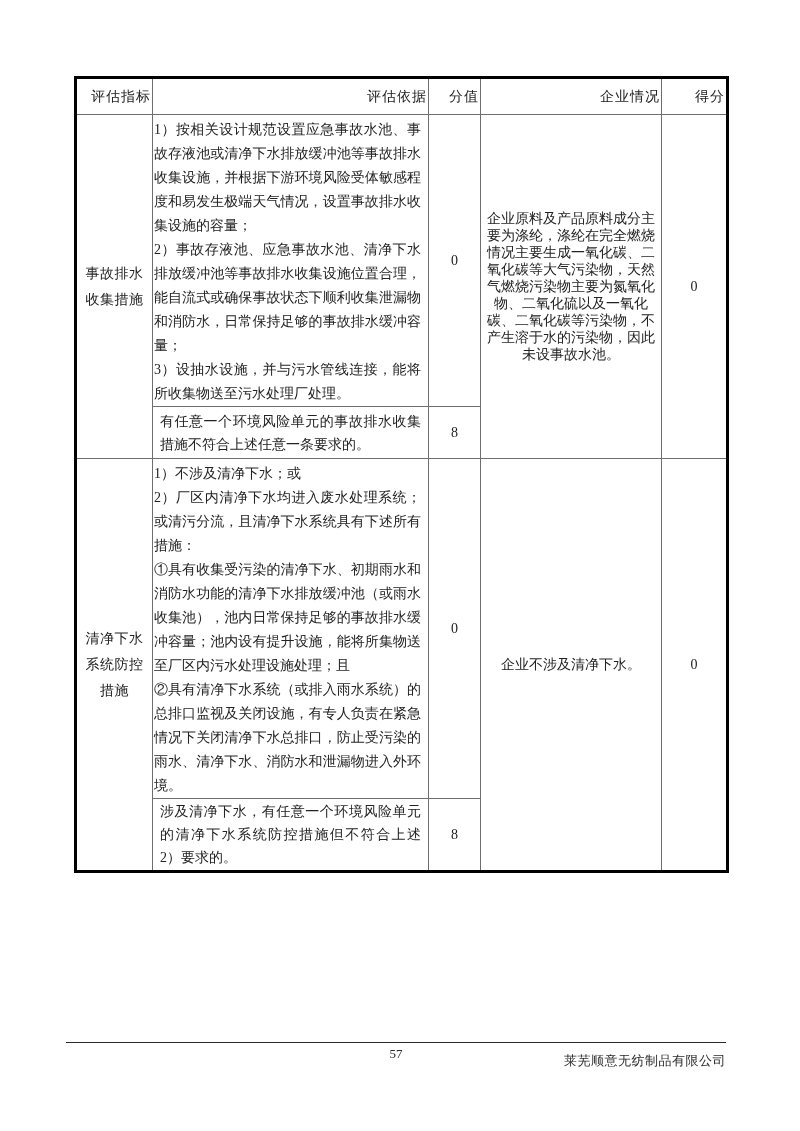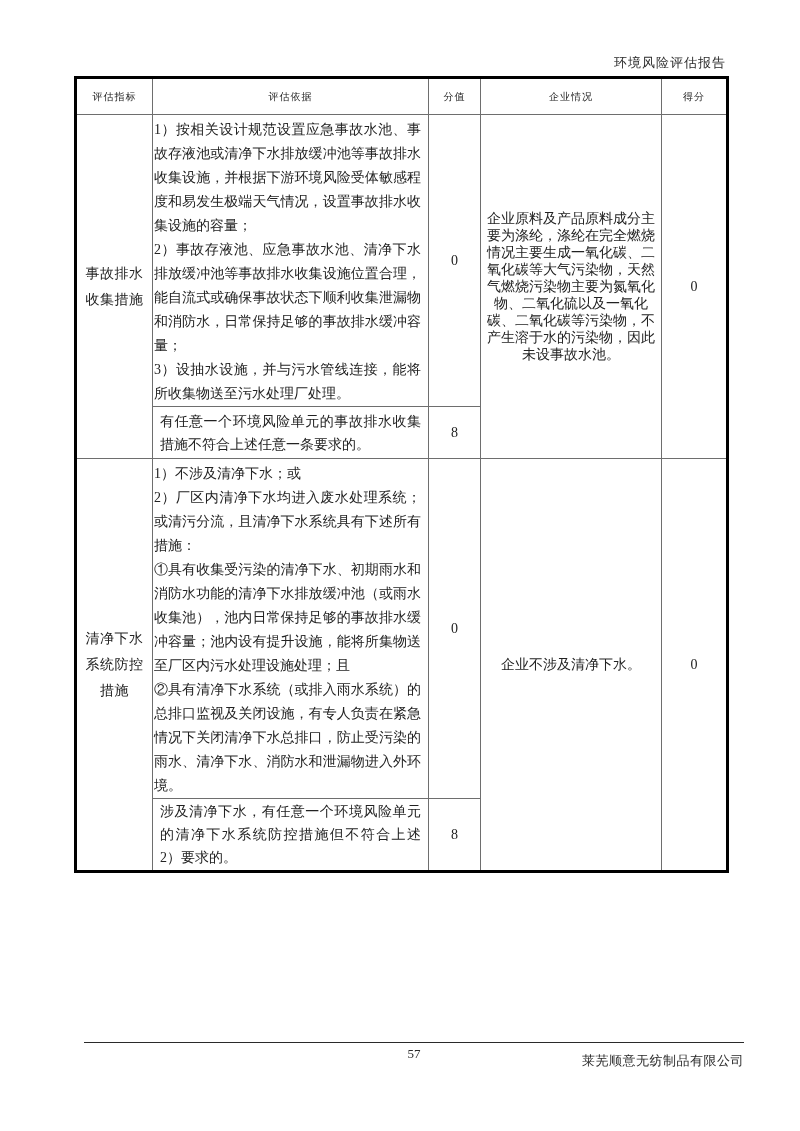--- a/index.html
+++ b/index.html
@@ -25,22 +25,22 @@
     border: 3px solid #000;
     font-size: 14px;
   }
   .eval-table td, .eval-table th {
     border: 1px solid #6e6e6e;
     font-weight: normal;
     color: #222;
     overflow: hidden;
   }
   .eval-table th {
-    height: 37px; text-align: center; vertical-align: middle;
-    font-size: 10px; letter-spacing: 1px;
+    height: 37px; text-align: right; vertical-align: middle;
+    font-size: 14px; letter-spacing: 1px;
   }
   td.indicator {
     text-align: center; vertical-align: middle;
     padding: 0 3px; line-height: 26px; letter-spacing: 0.5px; margin-top: 24px;
   }
   td.criteria {
     vertical-align: top; text-align: justify;
     padding: 3px 7px 0 1px; line-height: 24px;
     white-space: pre-line;
   }
@@ -54,39 +54,38 @@
   td.company {
     text-align: center; vertical-align: middle;
     padding: 2px 4px; line-height: 17px;
   }
   tr.row-main-1 { height: 286px; }
   tr.row-fail-1 { height: 52px; }
   tr.row-main-2 { height: 336px; }
   tr.row-fail-2 { height: 69px; }
 
   .doc-footer {
-    position: absolute; top: 1042px; left: 84px; width: 660px;
+    position: absolute; top: 1042px; left: 66px; width: 660px;
     border-top: 1.5px solid #2a2a2a;
     padding-top: 3px;
     font-size: 13px; color: #2a2a2a;
   }
   .footer-inner { position: relative; width: 100%; height: 18px; }
   .page-number {
     position: absolute; left: 0; right: 0; text-align: center;
   }
   .footer-company {
     position: absolute; right: 0; top: 0; letter-spacing: 0.5px; margin-top: 6px;
   }
 </style>
 </head>
 <body>
 
 <div class="page">
 
-  <div class="doc-header">环境风险评估报告</div>
 
   <table class="eval-table">
     <colgroup>
       <col style="width:77px">
       <col style="width:276px">
       <col style="width:52px">
       <col style="width:181px">
       <col style="width:66px">
     </colgroup>
     <tbody>

